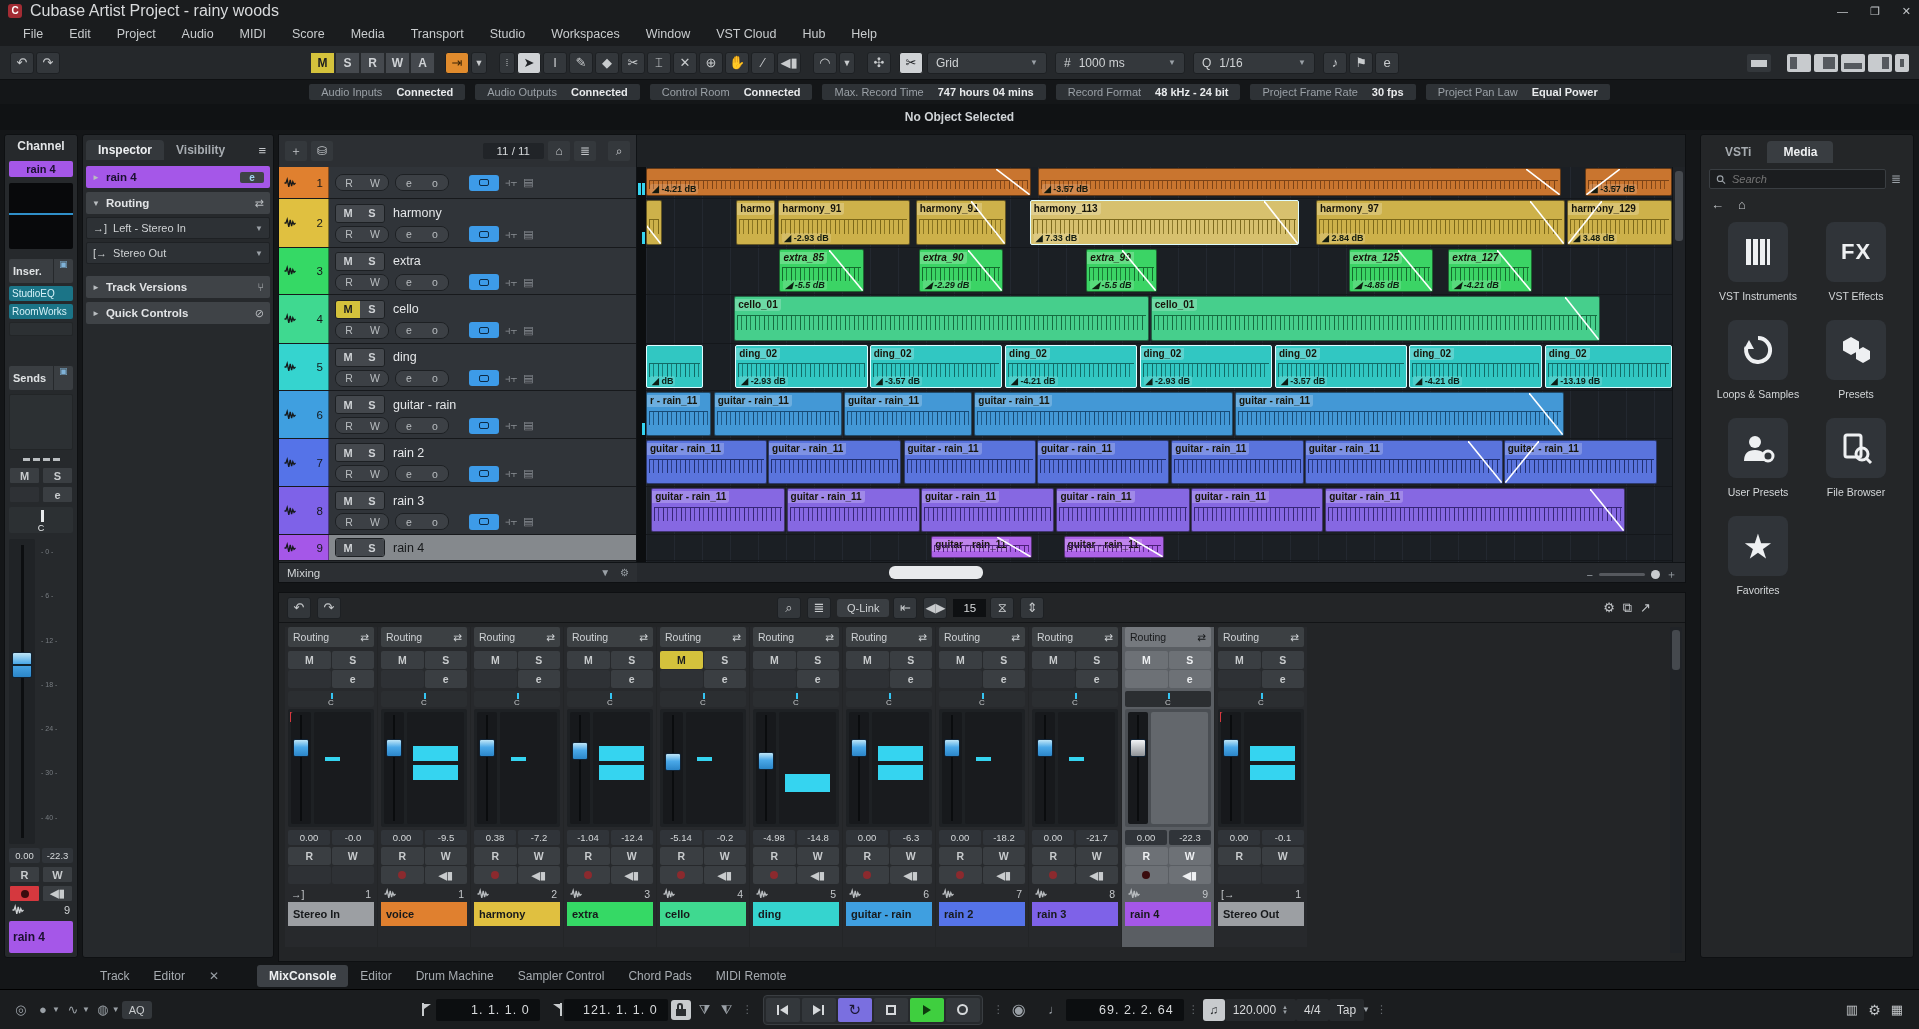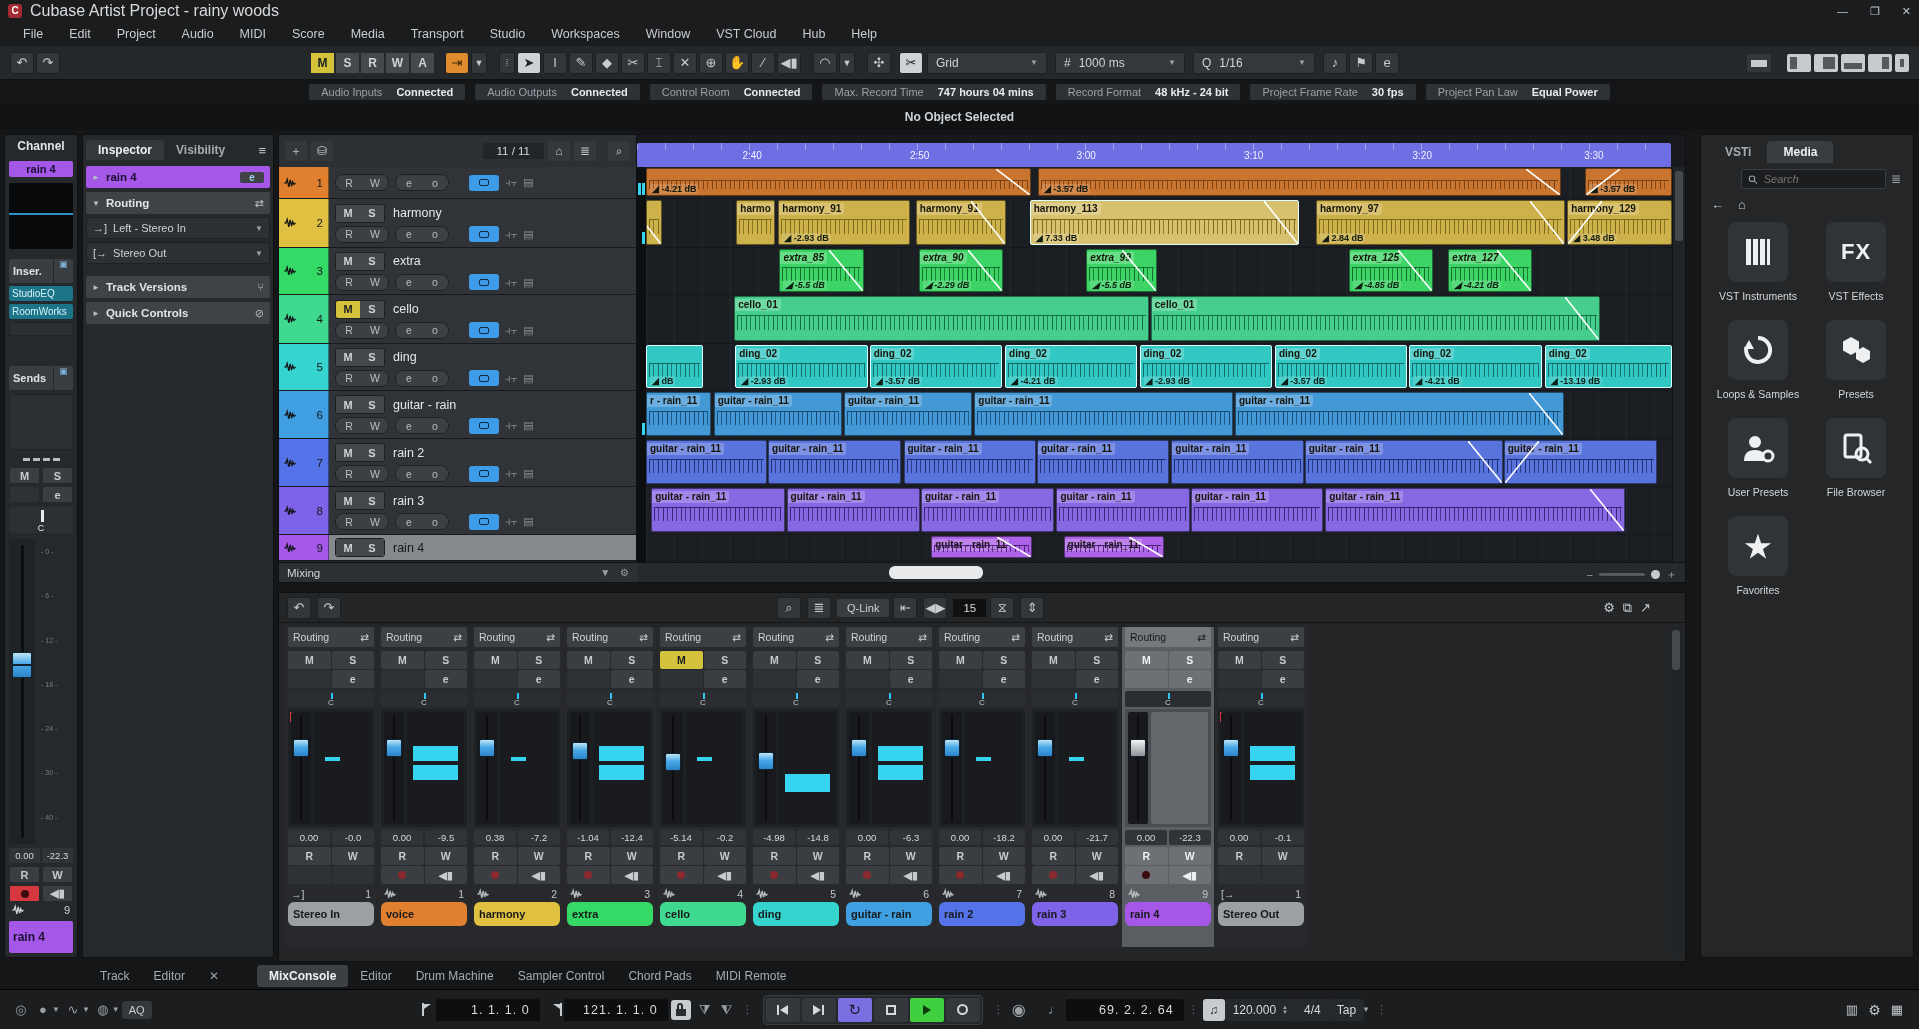--- a/index.html
+++ b/index.html
@@ -160,30 +160,30 @@
   .strip.sel .mfc { background:linear-gradient(#f2f4f6,#c3c6c9 45%,#8e9297); }
   .mclip { position:absolute; left:2px; top:3px; width:8px; height:10px; background:#d5383e; }
   .mmeter { flex:1; position:relative; background:#191b1e; border-radius:2px; }
   .strip.sel .mmeter { background:#63676c; }
   .mmeter .sq { position:absolute; left:10%; width:80%; background:#35d4f0; }
   .mvals { display:flex; gap:2px; margin-bottom:2px; }
   .mvals span { flex:1; background:#303439; font-size:9.5px; color:#d6d9db; text-align:center; padding:2px 0; border-radius:2px; }
   .mrec { width:8px; height:8px; border-radius:50%; background:#8b2a2e; }
   .mbtn.rec { background:#d5383e; } .mbtn.rec .mrec { background:#3a0c0e; }
   .mnum { height:14px; display:flex; align-items:center; justify-content:space-between; padding:0 3px; font-size:10.5px; color:#c3c6c9; margin-top:2px; }
-  .mname { height:24px; display:flex; align-items:center; padding:0 5px; font-size:11px; font-weight:bold; color:#17191b; border-radius:6px; margin-top:1px; }
+  .mname { height:24px; display:flex; align-items:center; padding:0 5px; font-size:11px; font-weight:bold; color:#17191b; border-radius:0; margin-top:1px; }
   .mvscroll { position:absolute; right:3px; top:34px; bottom:8px; width:12px; background:#202327; border-radius:2px; }
   .mvscroll i { position:absolute; left:2px; right:2px; top:3px; height:40px; background:#45494e; border-radius:3px; }
 
   
   .rightpanel { position:absolute; left:1700px; top:134px; width:214px; height:824px; background:#242628; border:1px solid #0e1012; border-radius:3px; padding:4px 8px; }
   .rtabs { display:flex; height:26px; align-items:center; }
   .rtabs span { font-size:12px; font-weight:bold; color:#a7acb1; padding:4px 16px; }
   .rtabs span.sel { background:#393d41; color:#eef0f2; border-radius:4px 4px 0 0; }
-  .search { display:flex; align-items:center; gap:1px; margin-top:4px;margin-left:32px; }
+  .search { display:flex; align-items:center; gap:1px; margin-top:4px; }
   .search .box { flex:1; display:flex; align-items:center; gap:6px; background:#1b1d1f; border:1px solid #3a3e42; border-radius:2px; height:20px; padding:0 6px; }
   .search input { background:transparent; border:none; outline:none; color:#c3c6c9; font-style:italic; font-size:11px; width:100%; font-family:"Liberation Sans",sans-serif; }
   .search .lsticon { width:18px; color:#9aa0a6; font-size:12px; text-align:center; }
   .rnav { display:flex; gap:14px; margin:8px 2px; color:#c3c6c9; font-size:13px; }
   .tiles { display:grid; grid-template-columns:1fr 1fr; row-gap:18px; margin-top:10px; justify-items:center; }
   .tile { display:flex; flex-direction:column; align-items:center; gap:8px; width:92px; }
   .tile .ic { width:60px; height:60px; background:#303439; border-radius:8px; display:flex; align-items:center; justify-content:center; color:#eef0f2; font-size:30px; font-weight:bold; }
   .tile .lb { font-size:10.5px; color:#d4d7d9; text-align:center; }
 
   
@@ -478,30 +478,20 @@
   <div class="project">
     <div class="phead">
       <div class="plisthead">
         <span class="hbtn">＋</span>
         <span class="hbtn">⛁</span>
         <span class="counter">11 / 11</span>
         <span class="hbtn">⌂</span>
         <span class="hbtn">≣</span>
         <span class="hbtn" style="margin-left:8px">⌕</span>
       </div>
-      <div class="rulerwrap">
-        <div class="ruler" id="ruler">
-            <span style="left: 10.2%;">2:40</span>
-            <span style="left: 26.4%;">2:50</span>
-            <span style="left: 42.5%;">3:00</span>
-            <span style="left: 58.7%;">3:10</span>
-            <span style="left: 75%;">3:20</span>
-            <span style="left: 91.6%;">3:30</span>
-          </div>
-      </div>
     </div>
     <div class="pbody">
       <div class="plist" id="plist">
           <div class="trow" style="height: 32px;">
             <div class="stripe" style="background: rgb(224, 128, 47);">
               <span>
                 <svg class="wv" width="12" height="12" viewBox="0 0 12 12">
                   <path d="M0.5 6 H2 L3.2 2.4 L4.8 9.8 L6.2 3 L7.6 9 L8.8 4.6 L10 7.4 L11.5 6" fill="none" stroke="#15181a" stroke-width="1.3"></path>
                 </svg>
               </span>

